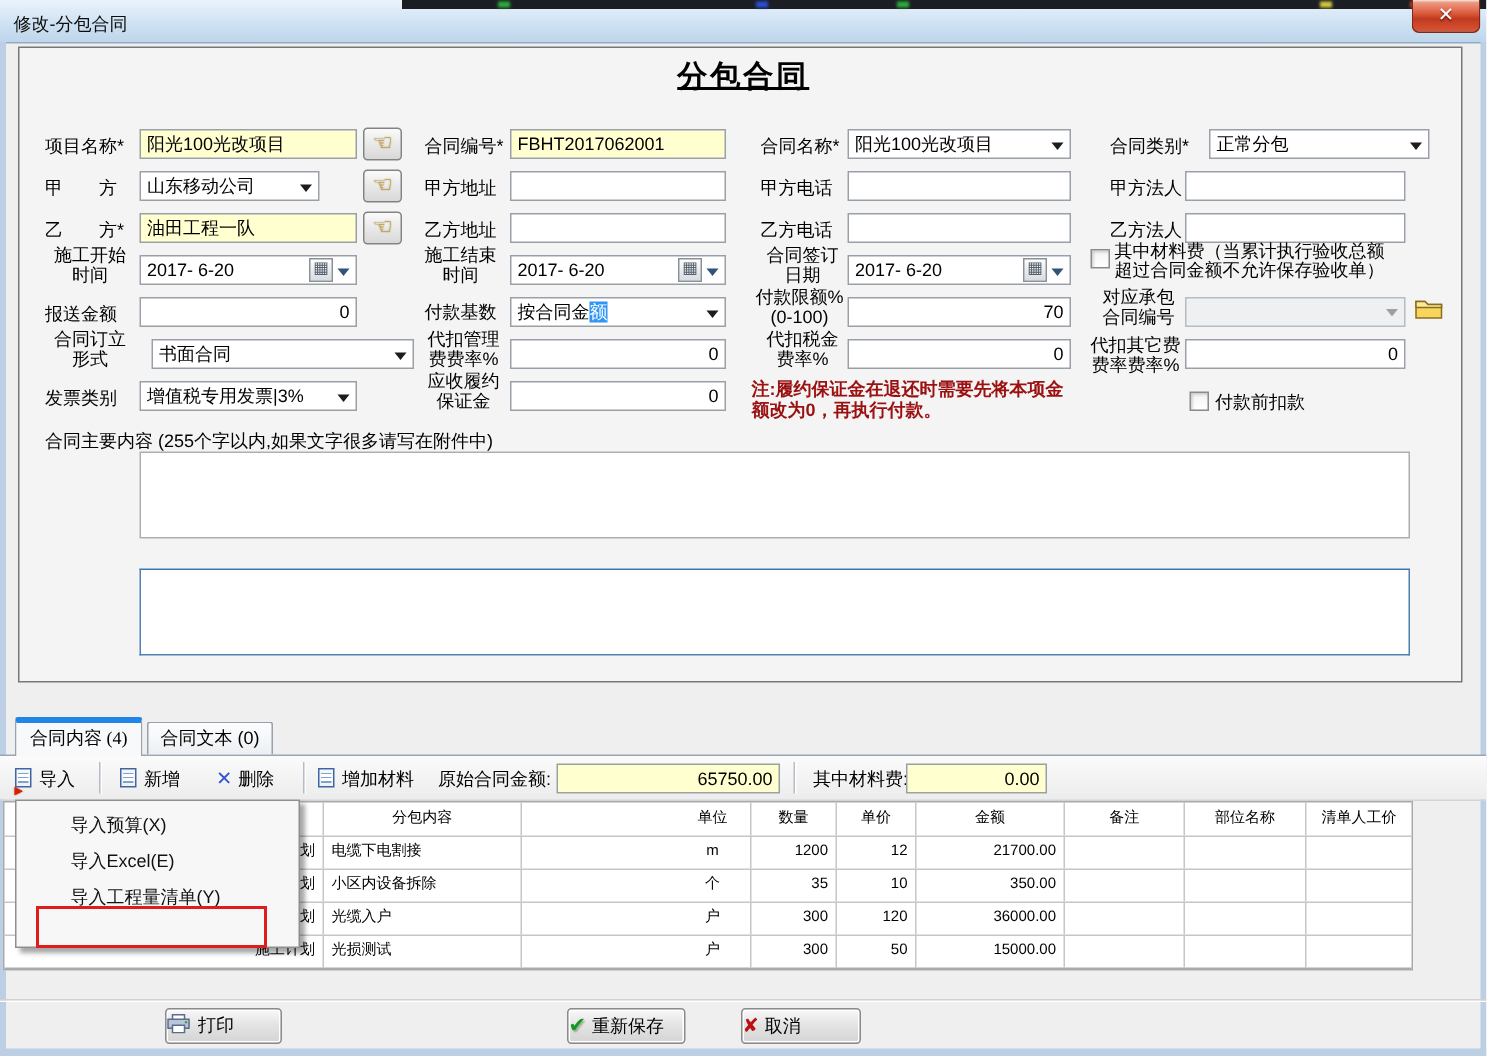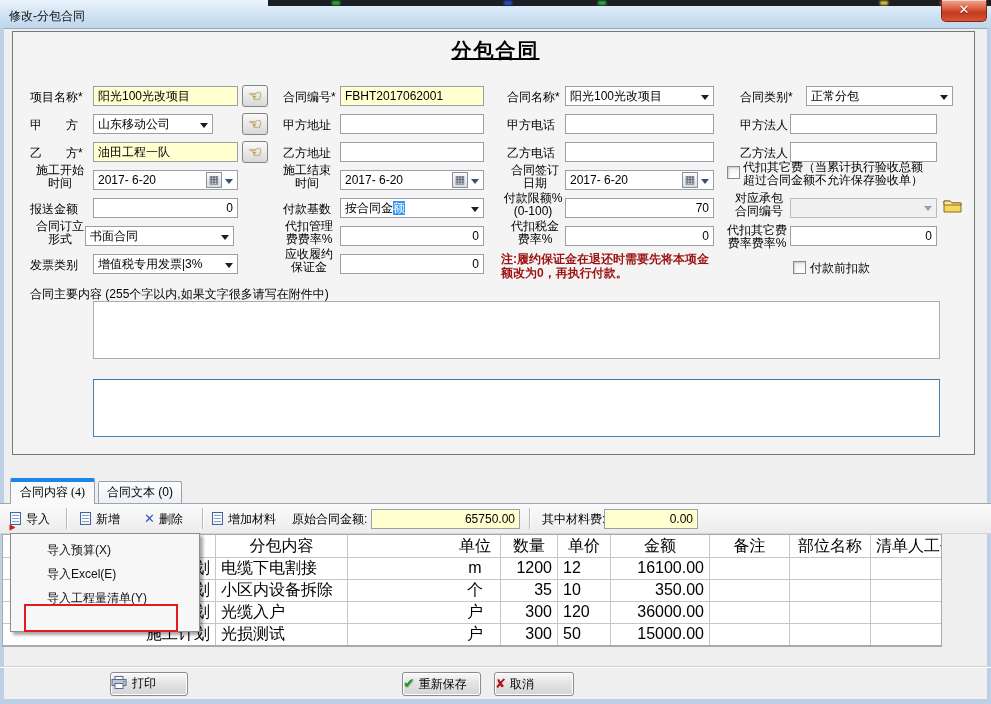--- a/index.html
+++ b/index.html
@@ -57,29 +57,29 @@
   .doc{display:inline-block;width:11px;height:13px;box-sizing:border-box;border:1px solid #3f66a4;
     background:#fff repeating-linear-gradient(to bottom,transparent 0 2px,#7fa2d2 2px 3px);
     background-clip:content-box;padding:2px 1px;vertical-align:-2px;margin-right:5px;}
   .redarrow{position:absolute;left:-2px;top:5px;font-size:9px;color:#d81f00;text-shadow:0 0 1px #7e1200;}
   .delx{font-size:13px;font-weight:bold;color:#2f55cc;margin-right:4px;}
   
   .tbl{position:absolute;left:2px;top:534px;width:938px;box-sizing:content-box;background:#fff;
     border:1px solid #aaa;z-index:1;}
   .trow{display:flex;height:21px;border-bottom:1px solid #c6c6c6;}
   .trow.hrow{height:22px;}
-  .tcell{box-sizing:border-box;border-right:1px solid #c6c6c6;font-size:16px;line-height:20px;
+  .tcell{box-sizing:border-box;border-right:1px solid #c6c6c6;font-size:10px;line-height:20px;
     overflow:hidden;white-space:nowrap;padding:0 5px;}
   .hrow .tcell{text-align:center;line-height:21px;}
   .cw0{flex:0 0 213px;text-align:right;}
   .cw1{flex:0 0 132px;}
   .cw2{flex:0 0 102px;margin-top:28px;}
   .cw3{flex:0 0 51px;text-align:center;}
   .cw4{flex:0 0 57px;text-align:right;}
-  .cw5{flex:0 0 53px;text-align:left;}
+  .cw5{flex:0 0 53px;text-align:right;}
   .cw6{flex:0 0 99px;text-align:right;}
   .cw7{flex:0 0 80px;}
   .cw8{flex:0 0 81px;}
   .cw9{flex:0 0 70px;border-right:none;}
   
   .menu{position:absolute;left:10px;top:533px;width:188px;height:97px;background:#f7f7f7;
     border:1px solid #8f8f8f;box-shadow:3px 3px 3px rgba(0,0,0,.35);z-index:10;}
   .mitem{height:24px;line-height:24px;padding-left:36px;font-size:12px;color:#111;}
   .redbox{position:absolute;left:13px;top:70px;width:150px;height:24px;border:2px solid #e01c1c;z-index:11;}
   
@@ -147,44 +147,44 @@
   <div class="lbl lbl2" style="left:30px;top:164px;width:60px;">施工开始
 时间</div>
   <div class="fld" style="left:93px;top:170px;width:145px;"><span>2017- 6-20</span><span class="calbtn">▦</span><span class="arr" style="border-top-color:#33527a;"></span></div>
   <div class="lbl lbl2" style="left:279px;top:164px;width:56px;">施工结束
 时间</div>
   <div class="fld" style="left:340px;top:170px;width:144px;"><span>2017- 6-20</span><span class="calbtn">▦</span><span class="arr" style="border-top-color:#33527a;"></span></div>
   <div class="lbl lbl2" style="left:507px;top:164px;width:56px;">合同签订
 日期</div>
   <div class="fld" style="left:565px;top:170px;width:149px;"><span>2017- 6-20</span><span class="calbtn">▦</span><span class="arr" style="border-top-color:#33527a;"></span></div>
   <div class="cb" style="left:727px;top:166px;"></div>
-  <div class="lbl" style="left:743px;top:161px;width:200px;line-height:13px;">代扣其它费（当累计执行验收总额
+  <div class="lbl" style="left:743px;top:161px;width:200px;line-height:13px;">其中材料费（当累计执行验收总额
 超过合同金额不允许保存验收单）</div>
 
   <div class="lbl" style="left:30px;top:202px;">报送金额</div>
   <div class="fld rt" style="left:93px;top:198px;width:145px;">0</div>
-  <div class="lbl" style="left:283px;top:202px;">付款基数</div>
+  <div class="lbl" style="left:283px;top:202px;font-family:Liberation Mono, monospace;">付款基数</div>
   <div class="fld" style="left:340px;top:198px;width:144px;"><span>按合同金</span><span class="sel">额</span><span class="arr"></span></div>
   <div class="lbl lbl2" style="left:503px;top:192px;width:60px;">付款限额%
 (0-100)</div>
   <div class="fld rt" style="left:565px;top:198px;width:149px;">70</div>
   <div class="lbl lbl2" style="left:731px;top:192px;width:56px;">对应承包
 合同编号</div>
   <div class="fld dis" style="left:790px;top:198px;width:147px;"></div>
   <span class="arr gray" style="left:924px;top:206px;"></span>
   <div style="position:absolute;left:943px;top:198px;">
     <svg width="20" height="16" viewBox="0 0 20 16">
         <path d="M1 4 L1 14 L18 14 L18 5 L9 5 L7 3 L1 3 Z" fill="#f8d55c" stroke="#8a6d1c"></path>
         <path d="M1 7 L18 7 L18 5 L9 5 L7 3 L1 3 Z" fill="#fce89a" stroke="#8a6d1c"></path>
       </svg>
   </div>
 
   <div class="lbl lbl2" style="left:30px;top:220px;width:60px;">合同订立
 形式</div>
-  <div class="fld" style="left:85px;top:226px;width:149px;"><span>书面合同</span><span class="arr"></span></div>
+  <div class="fld" style="left:101px;top:226px;width:175px;"><span>书面合同</span><span class="arr"></span></div>
   <div class="lbl lbl2" style="left:281px;top:220px;width:56px;">代扣管理
 费费率%</div>
   <div class="fld rt" style="left:340px;top:226px;width:144px;">0</div>
   <div class="lbl lbl2" style="left:507px;top:220px;width:56px;">代扣税金
 费率%</div>
   <div class="fld rt" style="left:565px;top:226px;width:149px;">0</div>
   <div class="lbl lbl2" style="left:725px;top:224px;width:64px;">代扣其它费
 费率费率%</div>
   <div class="fld rt" style="left:790px;top:226px;width:147px;">0</div>
 
@@ -232,21 +232,21 @@
       <div class="tcell cw8">部位名称</div>
       <div class="tcell cw9">清单人工价</div>
     </div>
     <div class="trow">
       <div class="tcell cw0">施工计划</div>
       <div class="tcell cw1">电缆下电割接</div>
       <div class="tcell cw2"></div>
       <div class="tcell cw3">m</div>
       <div class="tcell cw4">1200</div>
       <div class="tcell cw5">12</div>
-      <div class="tcell cw6">16100.00</div>
+      <div class="tcell cw6">21700.00</div>
       <div class="tcell cw7"></div>
       <div class="tcell cw8"></div>
       <div class="tcell cw9"></div>
     </div>
     <div class="trow">
       <div class="tcell cw0">施工计划</div>
       <div class="tcell cw1">小区内设备拆除</div>
       <div class="tcell cw2"></div>
       <div class="tcell cw3">个</div>
       <div class="tcell cw4">35</div>
@@ -291,16 +291,16 @@
 
   <div class="footer-line"></div>
   <div class="btn" style="left:110px;width:78px;">
     <svg class="prn" width="16" height="13" viewBox="0 0 16 13">
         <rect x="4" y="0.5" width="8" height="4" fill="#fff" stroke="#5a6b8c"></rect>
         <rect x="1" y="3.5" width="14" height="6" fill="#b9c6da" stroke="#5a6b8c"></rect>
         <rect x="4" y="7.5" width="8" height="5" fill="#fff" stroke="#5a6b8c"></rect>
         <circle cx="13" cy="5.5" r="0.8" fill="#3f9c3f"></circle>
       </svg><span>打印</span>
   </div>
-  <div class="btn" style="left:402px;width:79px;"><span class="chk">✔</span><span>重新保存</span></div>
+  <div class="btn" style="left:378px;width:79px;"><span class="chk">✔</span><span>重新保存</span></div>
   <div class="btn" style="left:494px;width:80px;"><span class="crs">✘</span><span>取消</span></div>
 
 </div>
 
 </body></html>

